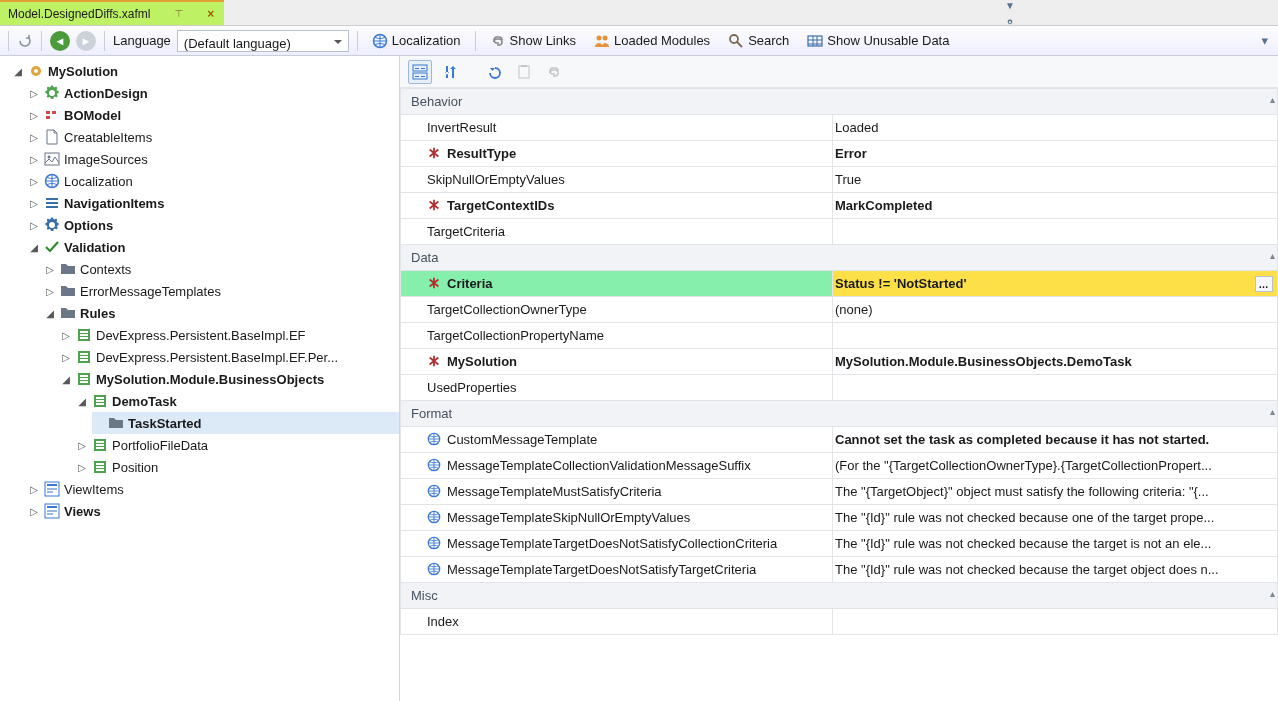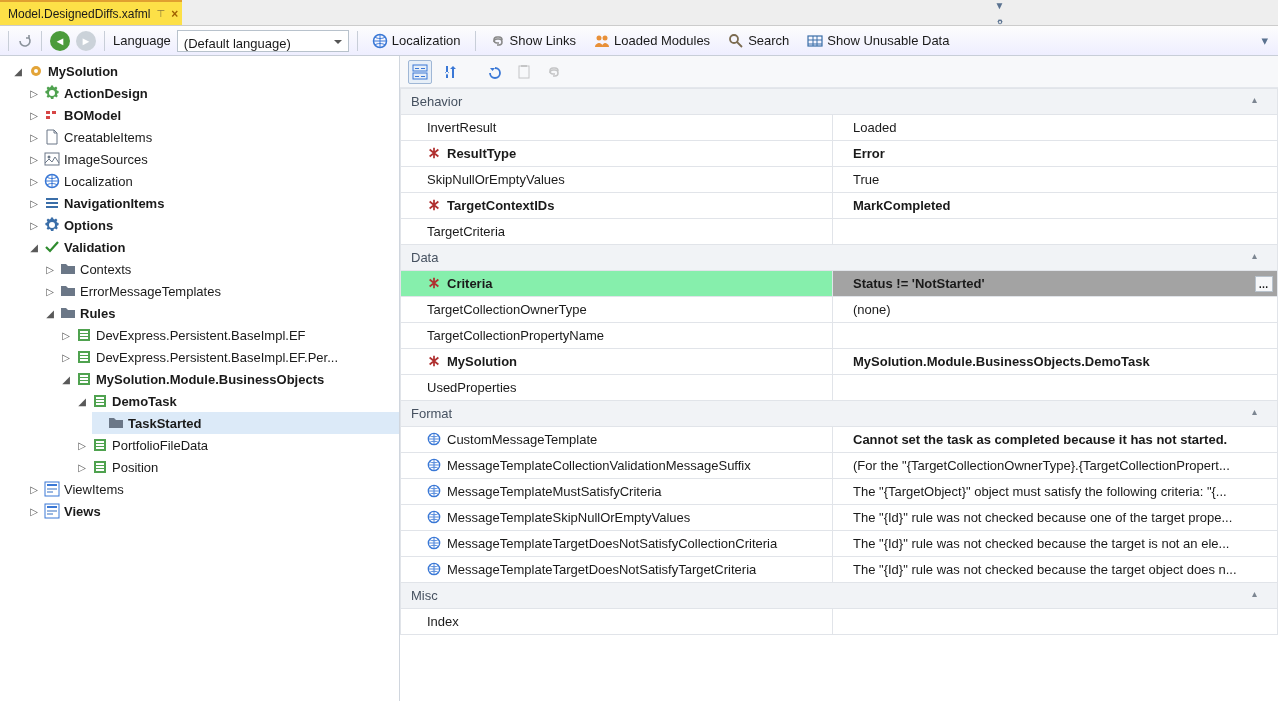--- a/index.html
+++ b/index.html
@@ -1,21 +1,21 @@
 <!DOCTYPE html>
 <html><head>
 <meta charset="utf-8">
 <style>
   * { box-sizing: border-box; margin: 0; padding: 0; }
   body { font-family: "Segoe UI", Tahoma, sans-serif; font-size: 13px; color: #1a1a1a; background: #fff; width: 1278px; height: 701px; overflow: hidden; }
   .container { display: flex; flex-direction: column; height: 100%; }
 
   
   .tabs { background: #eee; height: 26px; display: flex; align-items: stretch; border-bottom: 1px solid #ccc; }
-  .tab { background: #fde047; border-top: 2px solid #e0a030; padding: 2px 4px 2px 8px; display: flex; align-items: center; gap: 6px; font-size: 12px; }
+  .tab { background: #bef264; border-top: 2px solid #e0a030; padding: 2px 10px 2px 8px; display: flex; align-items: center; gap: 24px; font-size: 12px; }
   .tab .pin { color: #8c7a3c; font-size: 10px; }
   .tab .close { color: #a06000; font-weight: bold; cursor: pointer; }
   .tabs .spacer { flex: 1; }
   .tabs .right { display: flex; align-items: center; gap: 8px; padding-right: 6px; color: #5a7290; }
   svg { display: block; }
 
   
   .toolbar { display: flex; align-items: center; height: 30px; background: linear-gradient(#fdfdfd,#eef); border-bottom: 1px solid #c8ced8; padding: 0 6px; gap: 6px; font-size: 13px; }
   .toolbar .sep { width: 1px; height: 20px; background: #c8ced8; margin: 0 2px; }
   .tb-btn { display: flex; align-items: center; gap: 4px; padding: 2px 6px; cursor: pointer; border-radius: 2px; }
@@ -39,27 +39,27 @@
   .selected { background: #dceaf8; }
 
   
   .pg-tools { height: 32px; display: flex; align-items: center; gap: 6px; padding: 0 8px; background: #f7f8fa; border-bottom: 1px solid #e4e7ec; }
   .pg-tools .ptb { width: 24px; height: 24px; display:flex; align-items:center; justify-content:center; border:1px solid transparent; border-radius:2px; cursor:pointer; }
   .pg-tools .ptb.active { border-color:#9fb7d6; background:#e7eff8; }
   .pg-tools .ptb.disabled { opacity:.45; cursor:default; }
   .pg-scroll { flex:1; overflow:auto; }
   .pg { width: 100%; border-collapse: collapse; table-layout: fixed; }
   .pg col.l { width: 432px; }
-  .pg td { border: 1px solid #e1e4e9; height: 26px; padding: 0 20px; vertical-align: middle; overflow: hidden; text-overflow: ellipsis; white-space: nowrap; }
+  .pg td { border: 1px solid #e1e4e9; height: 26px; padding: 0 2px; vertical-align: middle; overflow: hidden; text-overflow: ellipsis; white-space: nowrap; }
   .pg tr.cat td { background: #f1f3f6; font-size: 13px; color: #465160; padding-left: 10px; }
   .pg tr.cat td .carr { float: right; color: #7c8591; font-size: 10px; }
   .pg td.pn { padding-left: 26px; }
   .pg td.pn .pi { display:inline-block; width:14px; height:14px; margin-right:6px; vertical-align:-2px; }
   .pg tr.sel td { background:#86efac; }
-  .pg tr.sel td.pv { background:#a3a3a3; position:relative; }
+  .pg tr.sel td.pv { background:#fde047; position:relative; }
   .pg tr.sel td.pv .ell { position:absolute; right:4px; top:5px; width:18px; height:16px; border:1px solid #b8c2cc; background:#f6f7f9; display:flex; align-items:center; justify-content:center; font-size:10px; letter-spacing:1px; }
   .bold-row td { font-weight: 600; }
   .bold-row td.pv { font-weight: 600; }
 
   
   .nav-circle{width:20px;height:20px;border-radius:50%;display:flex;align-items:center;justify-content:center;color:#fff;font-size:11px;font-weight:bold}
   .nav-back{background:#4b9b3b}
   .nav-fwd{background:#cbd2d9}
 
   .refresh{color:#8a929b}

